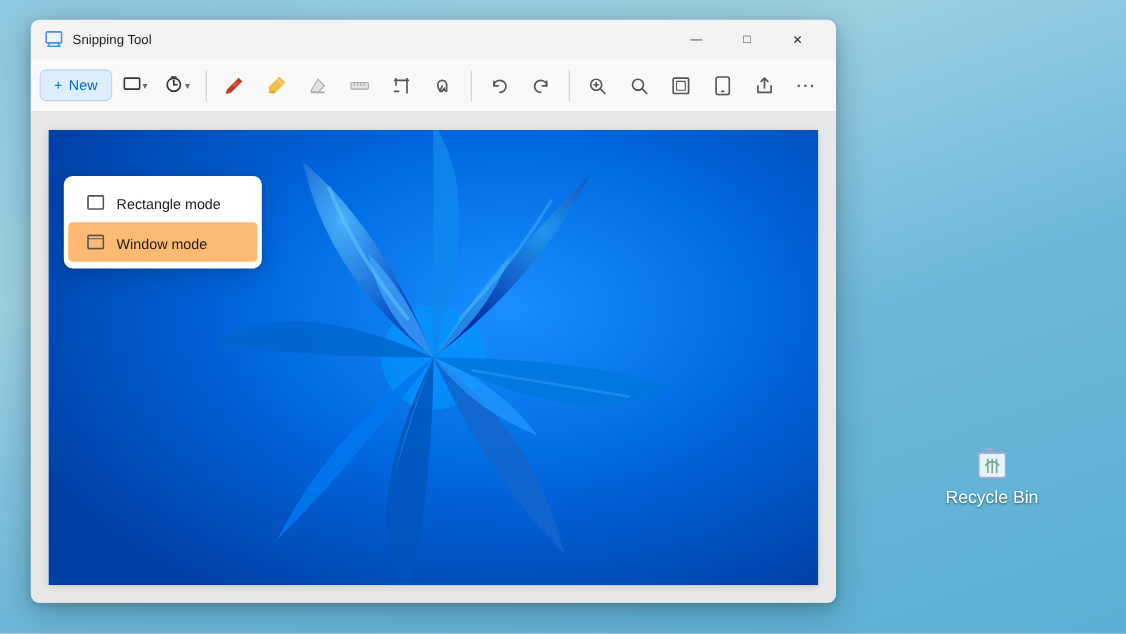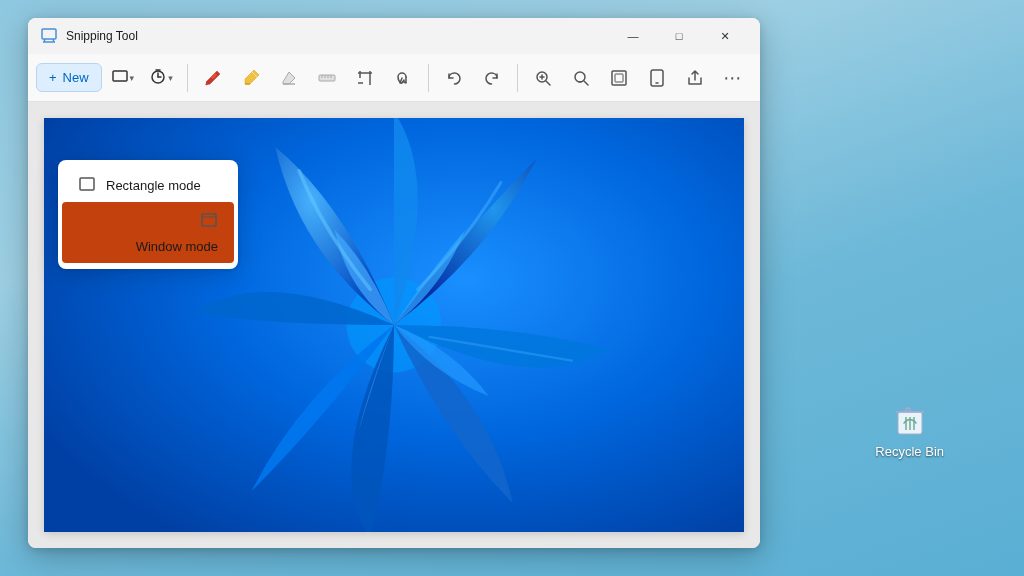--- a/index.html
+++ b/index.html
@@ -34,21 +34,21 @@
     .recycle-bin-icon {
       width: 40px;
       height: 40px;
       display: flex;
       align-items: center;
       justify-content: center;
       font-size: 28px;
     }
     .recycle-bin-label {
       color: white;
-      font-size: 13px;
+      font-size: 16px;
       text-shadow: 0 1px 2px rgba(0,0,0,0.6);
       text-align: center;
     }
 
     
     .window {
       position: absolute;
       top: 18px;
       left: 28px;
       width: 732px;
@@ -211,22 +211,21 @@
       align-items: flex-end;
       gap: 10px;
       padding: 9px 16px;
       cursor: pointer;
       font-size: 13px;
       color: #1a1a1a;
       border-radius: 4px;
       margin: 0 4px;
     }
     .menu-item.selected {
-      background: #c2410c;
-      flex-direction: column;
+      background: #fdba74;
     }
     .menu-icon {
       width: 18px;
       height: 18px;
       display: flex;
       align-items: center;
       justify-content: center;
       flex-shrink: 0;
     }
   </style>

